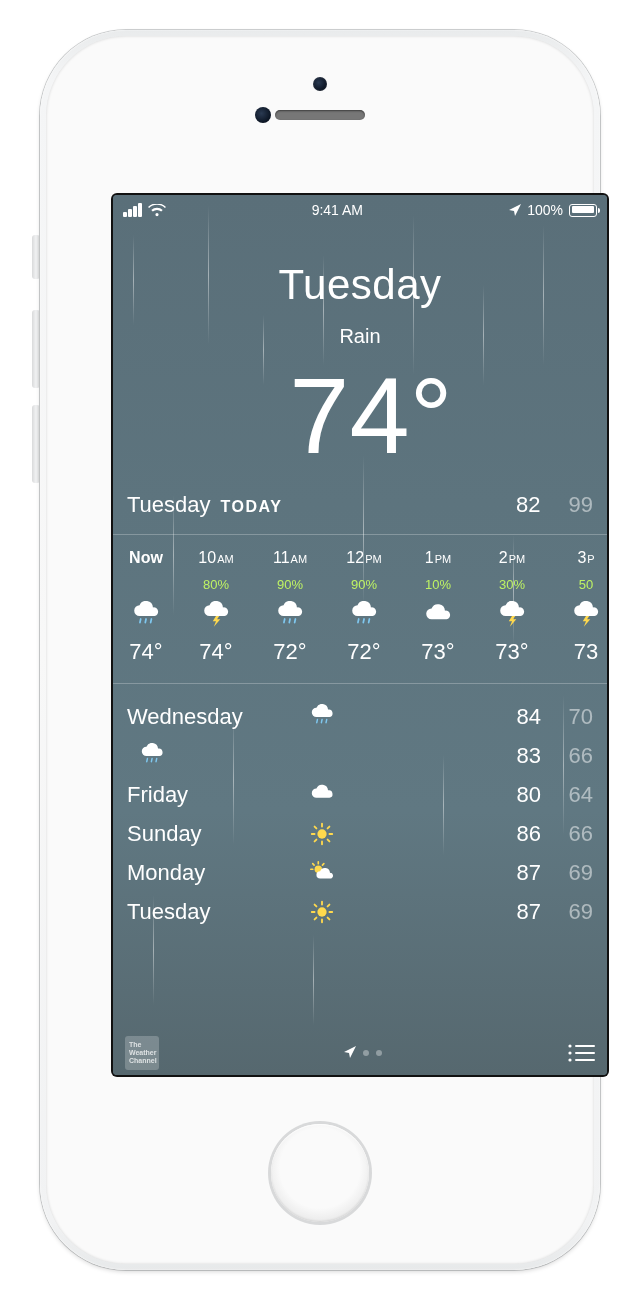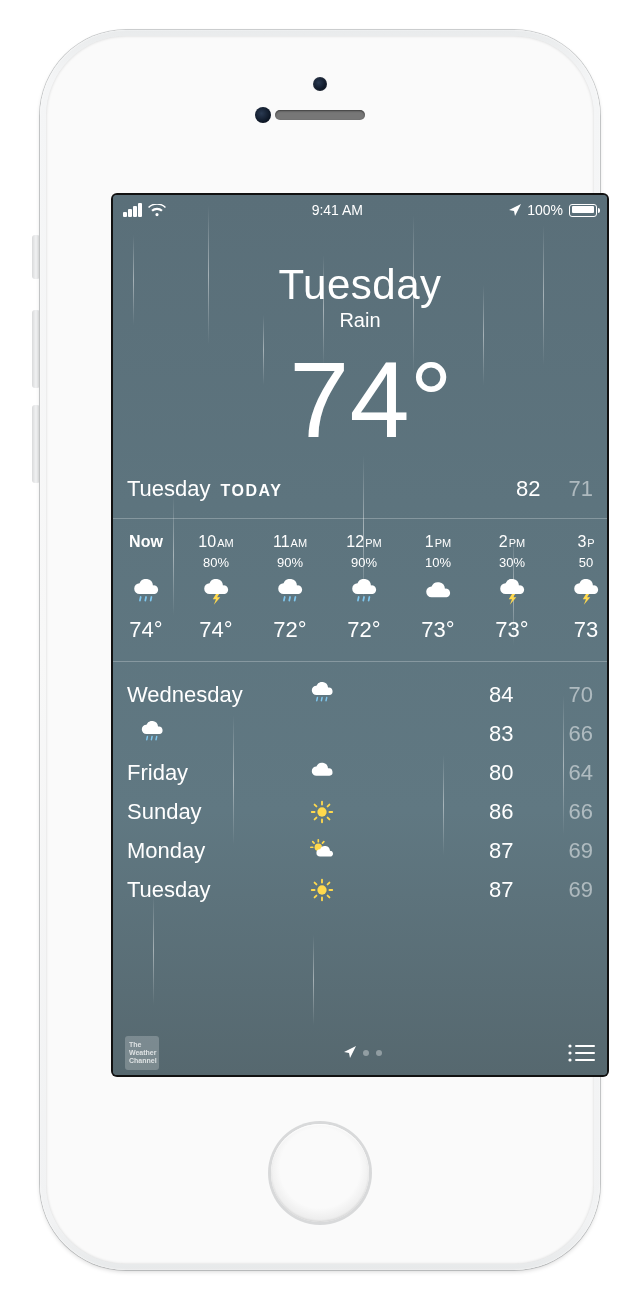--- a/index.html
+++ b/index.html
@@ -84,21 +84,21 @@
   .sig-bars span:nth-child(4){height:14px}
   .wifi svg, .locarrow svg { display:block; }
   .battery {
     width: 28px; height: 13px; border: 1.5px solid #fff; border-radius: 3px; position: relative;
   }
   .battery::after { content:""; position:absolute; right:-4px; top:3px; width:2.5px; height:5px; background:#fff; border-radius:0 2px 2px 0;}
   .battery > i { display:block; margin:1.5px; height:7px; width:22px; background:#fff; border-radius:1px;}
   
   .hero { text-align:center; padding-top: 36px; }
   .city { font-size: 42px; font-weight: 400; letter-spacing: .5px; }
-  .cond { font-size: 20px; font-weight: 300; margin-top: 0; }
+  .cond { font-size: 20px; font-weight: 300; margin-top: 16px; }
   .temp { font-size: 108px; font-weight: 100; line-height: 1; margin-top: 14px; letter-spacing: 0px; text-indent: 22px;}
   
   .today-row {
     display:flex; align-items:baseline; padding: 22px 14px 16px; font-size: 22px;
   }
   .today-row .dayname { font-weight: 400; }
   .today-row .today-pill { font-size: 16px; font-weight: 600; margin-left: 10px; letter-spacing: 1.5px;}
   .today-row .spacer { flex: 1; }
   .today-row .hi { font-weight: 400; }
   .today-row .lo { font-weight: 400; color: rgba(255,255,255,.5); margin-left: 28px; }
@@ -107,30 +107,30 @@
   .hourly {
     display:flex; padding: 14px 0 18px 0; border-bottom:1px solid rgba(255,255,255,.25);
   }
   .hr {
     flex: 0 0 74px; display:flex; flex-direction:column; align-items:center; gap:0px;
   }
   .hr:first-child { flex-basis: 66px; }
   .hr-time { font-size: 16px; }
   .hr-time .ampm { font-size: 11px; font-weight: 400; margin-left:1px;}
   .hr-now { font-weight:600; }
-  .hr-precip { font-size: 13px; color: #ffffff; font-weight:500; height: 16px; margin-top:4px;}
+  .hr-precip { font-size: 13px; color: #bef264; font-weight:500; height: 16px; margin-top:10px;}
   .hr-icon { height: 34px; display:flex; align-items:center; justify-content:center; margin: 6px 0;}
   .hr-temp { font-size: 22px; font-weight: 300; }
   
   .daily { padding: 13px 14px 0; }
   .drow { display:flex; align-items:center; height: 39px; font-size: 22px; }
   .drow .dname { flex: 0 0 170px; font-weight: 400;}
   .drow .dicon { flex: 0 0 50px; display:flex; justify-content:center; }
   .drow .dfill { flex: 1; }
-  .drow .dhi { flex: 0 0 52px; }
+  .drow .dhi { flex: 0 0 52px; text-align:right; }
   .drow .dlo { flex: 0 0 52px; text-align:right; color: rgba(255,255,255,.5); }
   
   .footer {
     position:absolute; bottom:0; left:0; right:0; height:44px;
     display:flex; align-items:center; justify-content:space-between; padding: 0 12px;
   }
   .twc {
     width:34px; height:34px; background:rgba(255,255,255,.22); border-radius:3px;
     display:flex; flex-direction:column; align-items:flex-start; justify-content:center;
     padding:3px 4px; color:rgba(255,255,255,.75); font-size:7px; line-height:8px; font-weight:700;
@@ -210,21 +210,21 @@
           <div class="city">Tuesday</div>
           <div class="cond">Rain</div>
           <div class="temp">74°</div>
         </div>
 
         <div class="today-row">
           <span class="dayname">Tuesday</span>
           <span class="today-pill">TODAY</span>
           <span class="spacer"></span>
           <span class="hi">82</span>
-          <span class="lo">71</span>
+          <span class="lo">99</span>
         </div>
         <div class="divider"></div>
 
         <div class="hourly">
 
         <div class="hr">
     <span class="hr-time hr-now">Now</span>
     <span class="hr-precip"></span>
     <span class="hr-icon">
                 <svg width="30" height="30" viewBox="0 0 28 28">

